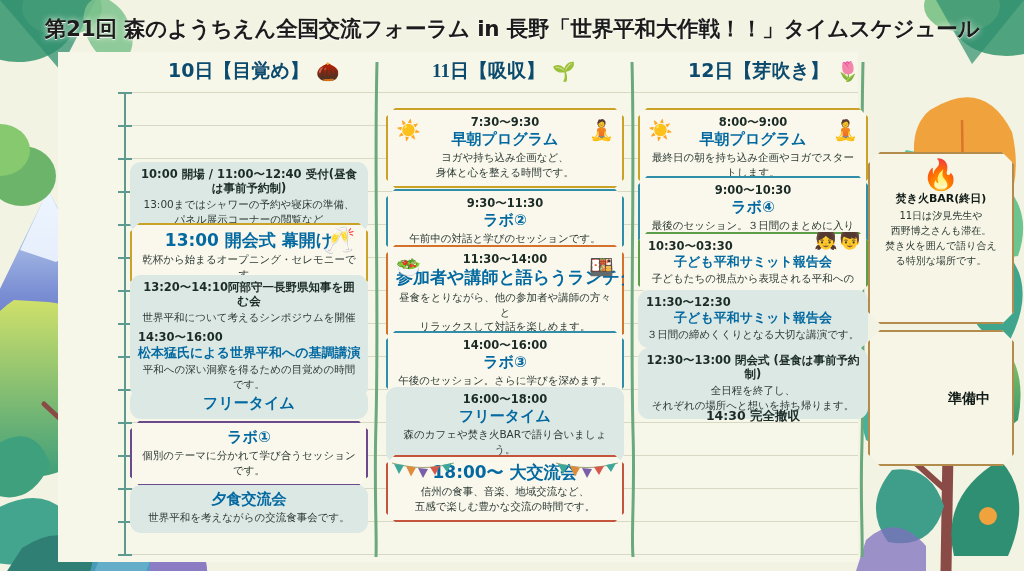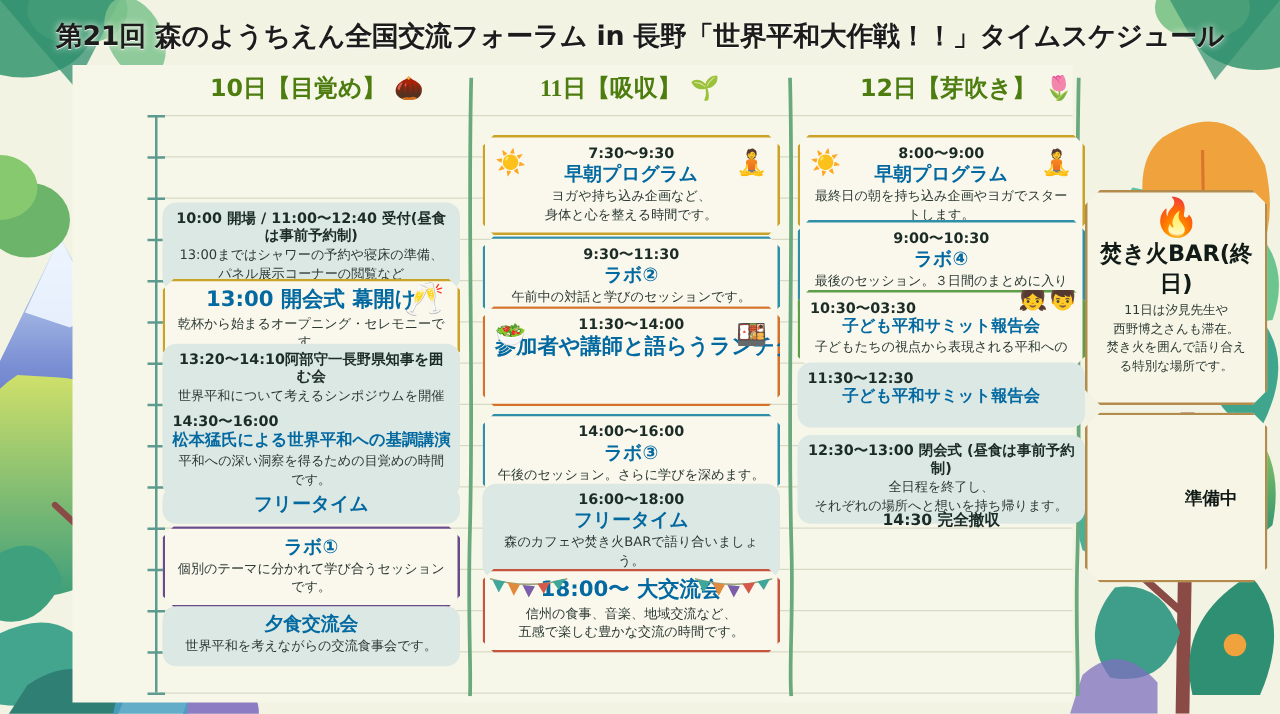--- a/index.html
+++ b/index.html
@@ -28,21 +28,21 @@
     text-align: center; z-index: 6;
     font-size: 21.5px; font-weight: bold; color: #1c1c1c;
     letter-spacing: -0.2px;
     text-shadow: 0 1px 0 #ffffffcc, 0 0 6px #f7f7e9;
     white-space: nowrap;
   }
 
   
   .dayhead {
     position: absolute; top: 58px; z-index: 6;
-    font-size: 19px; font-weight: bold; color: #4d7c0f;
+    font-size: 19px; font-weight: bold; color: #0c4a6e;
     display: flex; align-items: center; gap: 7px;
     white-space: nowrap;
   }
   .dayhead .emoji { font-size: 19px; line-height: 1; }
   #dayhead-0 { left: 168px; }
   #dayhead-1 { left: 432px; font-family: Liberation Serif, serif; }
   #dayhead-2 { left: 688px; }
 
   
   .axis-line {
@@ -127,21 +127,21 @@
     position: absolute; z-index: 6;
     background: #f7f6e6;
     border: 2.5px solid #b38b4d;
     clip-path: polygon(12px 0,calc(100% - 12px) 0,100% 12px,100% calc(100% - 12px),
                        calc(100% - 12px) 100%,12px 100%,0 calc(100% - 12px),0 12px);
     text-align: center;
   }
   #side-bar { left: 868px; top: 152px; width: 146px; height: 172px; padding-top: 6px; }
   #side-prep { left: 868px; top: 330px; width: 146px; height: 136px; }
   #side-bar .sname {
-    font-size: 18px; font-weight: bold; color: #101a16; margin-top: 1px;
+    font-size: 11px; font-weight: bold; color: #101a16; margin-top: 1px;
   }
   #side-bar .sdesc {
     font-size: 10px; color: #2c3a34; line-height: 1.5; margin-top: 2px; padding: 0 7px;
   }
   #side-prep .pname {
     font-size: 14px; font-weight: bold; color: #101a16;
     position: absolute; left: 0; width: 100%; top: 58px; margin-left: 28px;
   }
   .fire { font-size: 30px; line-height: 1; }
   .furniture { position: absolute; bottom: -34px; left: 0; width: 100%; text-align: center; font-size: 22px; }
@@ -340,20 +340,21 @@
       <span class="deco" style="right: 8px; top: 10px;">🧘</span>
     </div>
     <div class="card notch" style="--bc: #2f8fa8; top: 97px; min-height: 48px;">
       <div class="time">9:30〜11:30</div>
       <div class="name ">ラボ②</div>
       <div class="desc">午前中の対話と学びのセッションです。</div>
     </div>
     <div class="card notch" style="--bc: #d4722c; top: 153px; min-height: 80px;">
       <div class="time">11:30〜14:00</div>
       <div class="name big">参加者や講師と語らうランチタイム</div>
+      <div class="desc">昼食をとりながら、他の参加者や講師の方々と<br>リラックスして対話を楽しめます。</div>
       <span class="deco" style="left: 8px; top: 10px;">🥗</span>
       <span class="deco" style="right: 8px; top: 10px;">🍱</span>
     </div>
     <div class="card notch" style="--bc: #2f8fa8; top: 239px; min-height: 50px;">
       <div class="time">14:00〜16:00</div>
       <div class="name ">ラボ③</div>
       <div class="desc">午後のセッション。さらに学びを深めます。</div>
     </div>
     <div class="card plain" style="top: 295px; min-height: 62px;">
       <div class="time">16:00〜18:00</div>
@@ -400,20 +401,21 @@
     </div>
     <div class="card notch lefttime" style="--bc: #5c9e4a; top: 140px; min-height: 52px;">
       <div class="inline-time">10:30〜03:30</div>
       <div class="name sm">子ども平和サミット報告会</div>
       <div class="desc">子どもたちの視点から表現される平和への</div>
       <span class="deco" style="right: 4px; top: -4px; font-size: 19px;">👧👦</span>
     </div>
     <div class="card plain lefttime" style="top: 198px; min-height: 52px;">
       <div class="inline-time">11:30〜12:30</div>
       <div class="name sm">子ども平和サミット報告会</div>
+      <div class="desc">３日間の締めくくりとなる大切な講演です。</div>
     </div>
     <div class="card plain" style="top: 256px; min-height: 52px;">
       <div class="time">12:30〜13:00 閉会式 (昼食は事前予約制)</div>
       <div class="desc">全日程を終了し、<br>それぞれの場所へと想いを持ち帰ります。</div>
     </div>
     <div class="bare" style="top: 316px;">14:30 完全撤収</div>
   </div>
 
 <div class="side" id="side-bar">
   <div class="fire">🔥</div>

